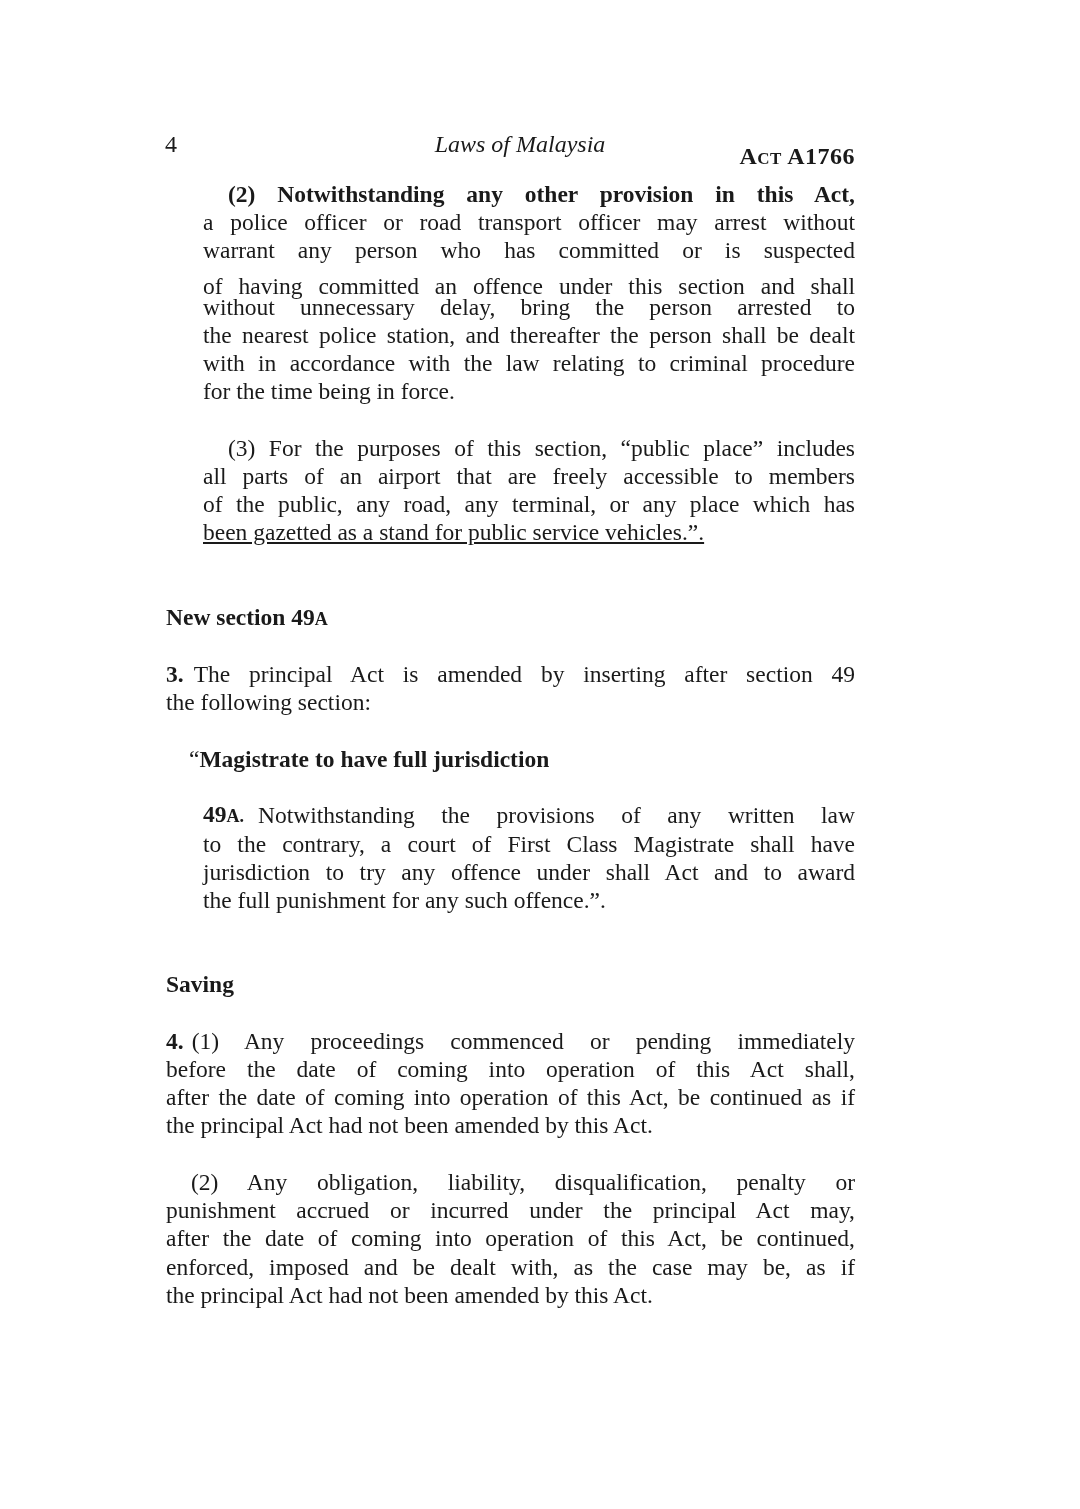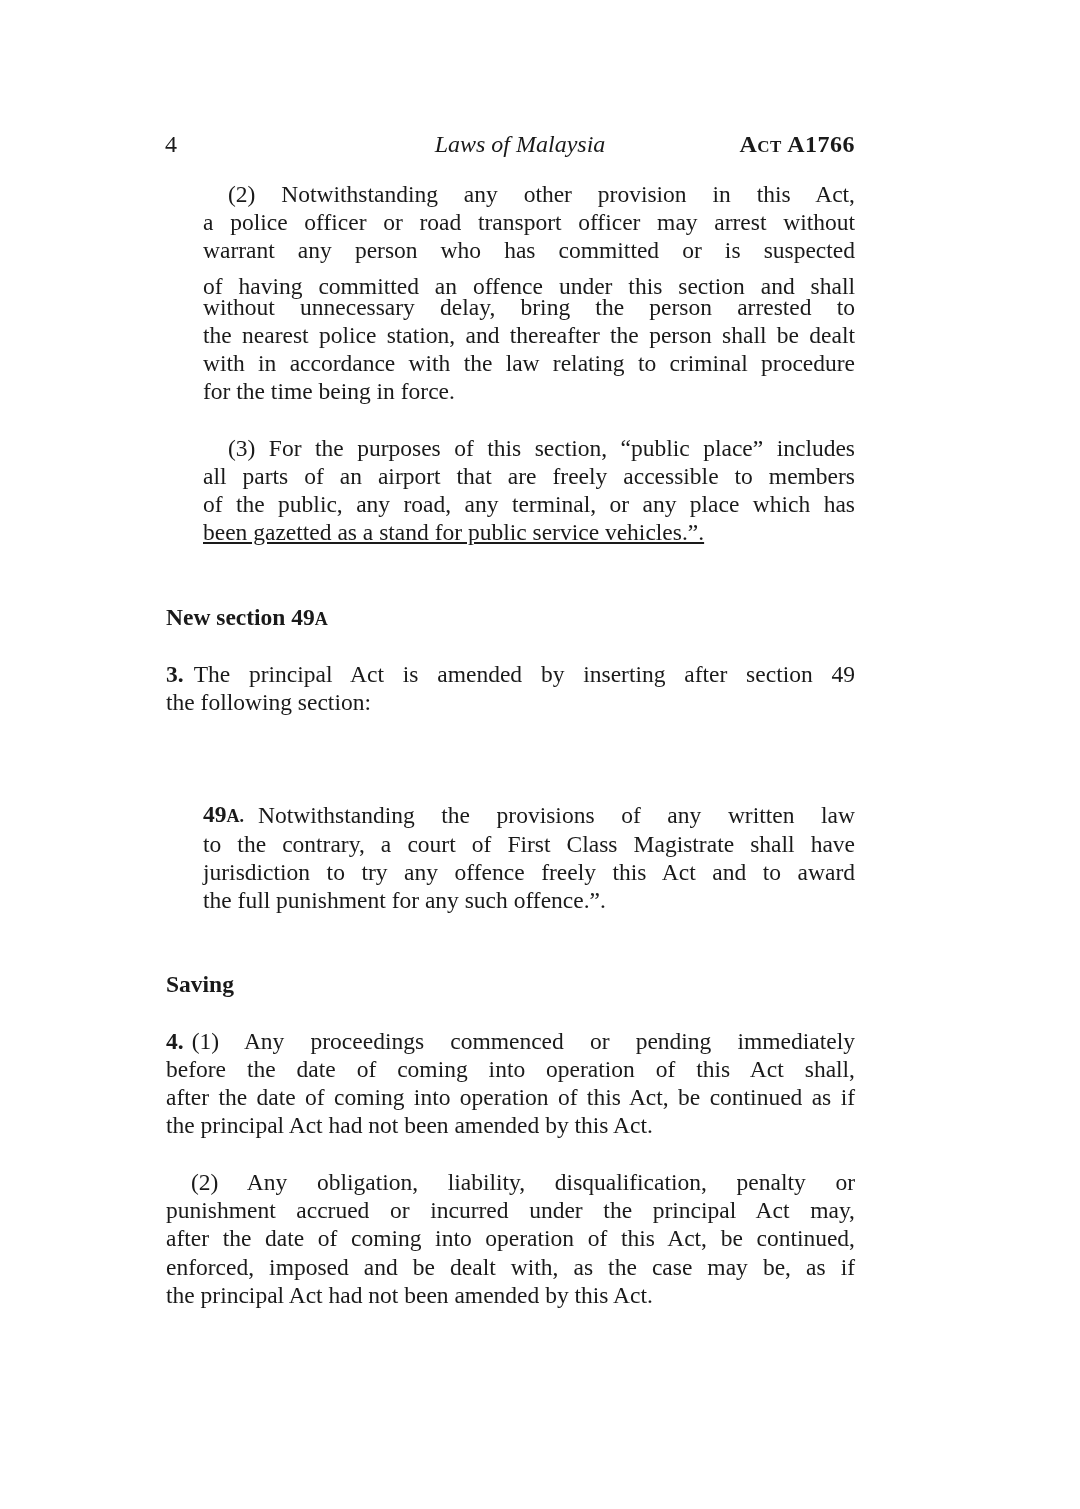--- a/index.html
+++ b/index.html
@@ -42,21 +42,21 @@
       width: 690px;
       top: 0;
       text-align: center;
       font-style: italic;
       padding-left: 20px;
       box-sizing: border-box;
     }
     .header .act-no {
       position: absolute;
       right: 0;
-      top: 0;
+      top: 12px;
       font-weight: bold;
       font-variant: small-caps;
       letter-spacing: 0.5px;
     }
     .line {
       position: absolute;
       height: 28px;
       font-size: 23.5px;
       line-height: 28px;
       white-space: nowrap;
@@ -99,21 +99,21 @@
 
 <div class="page">
 
   <div class="header">
     <span class="page-num">4</span>
     <span class="running-title">Laws of Malaysia</span>
     <span class="act-no"><span>Act</span> <span>A1766</span></span>
   </div>
 
   <div>
-    <div class="line para-first-ind-2" style="top:180px; left:228px; width:627px;">(2) Notwithstanding any other provision in this Act,</div>
+    <div class="line para-first-ind-2" style="top:180px; left:228px; width:627px;font-weight:bold;">(2) Notwithstanding any other provision in this Act,</div>
     <div class="line ind-block" style="top:208px;">a police officer or road transport officer may arrest without</div>
     <div class="line ind-block" style="top:236px;">warrant any person who has committed or is suspected</div>
     <div class="line ind-block" style="top:272px;">of having committed an offence under this section and shall</div>
     <div class="line ind-block" style="top:293px;">without unnecessary delay, bring the person arrested to</div>
     <div class="line ind-block" style="top:321px;">the nearest police station, and thereafter the person shall be dealt</div>
     <div class="line ind-block" style="top:349px;">with in accordance with the law relating to criminal procedure</div>
     <div class="line ind-block last" style="top:377px;">for the time being in force.</div>
   </div>
 
   <div>
@@ -126,28 +126,29 @@
   <div class="heading" style="top:603px;"><span>New section 49</span><span class="sc" style="font-size:18px;">A</span></div>
 
   <div>
     <div class="line" style="top:660px; left:166px; width:689px; display:flex; justify-content:space-between;">
       <b class="num" style="margin-right:10px;">3.</b>
       <span style="flex:1; text-align:justify; text-align-last:justify;">The principal Act is amended by inserting after section 49</span>
     </div>
     <div class="line full-block last" style="top:688px;">the following section:</div>
   </div>
 
+  <div class="subheading" style="top:745px;"><span class="open-quote">“</span><span>Magistrate to have full jurisdiction</span></div>
 
   <div>
     <div class="line" style="top:801px; left:203px; width:652px; display:flex;align-items:center;">
       <b class="num" style="margin-right:14px;"><span>49</span><span class="sc" style="font-size:18px;">A.</span></b>
       <span style="flex:1; text-align:justify; text-align-last:justify;">Notwithstanding the provisions of any written law</span>
     </div>
     <div class="line ind-block" style="top:830px;">to the contrary, a court of First Class Magistrate shall have</div>
-    <div class="line ind-block" style="top:858px;">jurisdiction to try any offence freely this Act and to award</div>
+    <div class="line ind-block" style="top:858px;">jurisdiction to try any offence under shall Act and to award</div>
     <div class="line ind-block last" style="top:886px;">the full punishment for any such offence.”.</div>
   </div>
 
   <div class="heading" style="top:970px;">Saving</div>
 
   <div>
     <div class="line" style="top:1027px; left:166px; width:689px; display:flex;">
       <b class="num" style="margin-right:8px;">4.</b>
       <span style="flex:1; text-align:justify; text-align-last:justify;">(1) Any proceedings commenced or pending immediately</span>
     </div>

